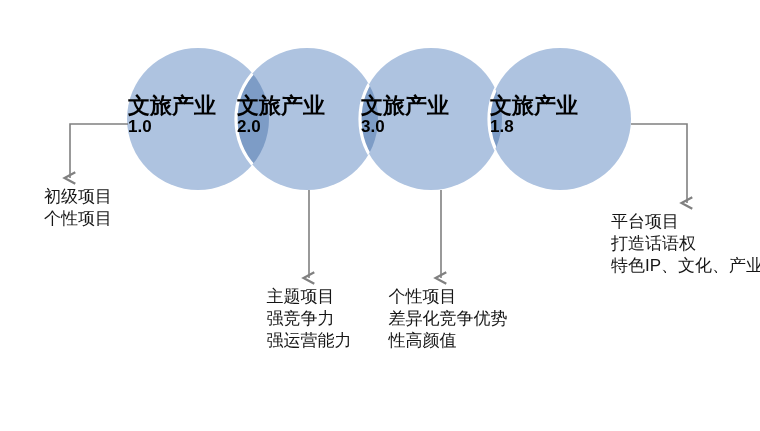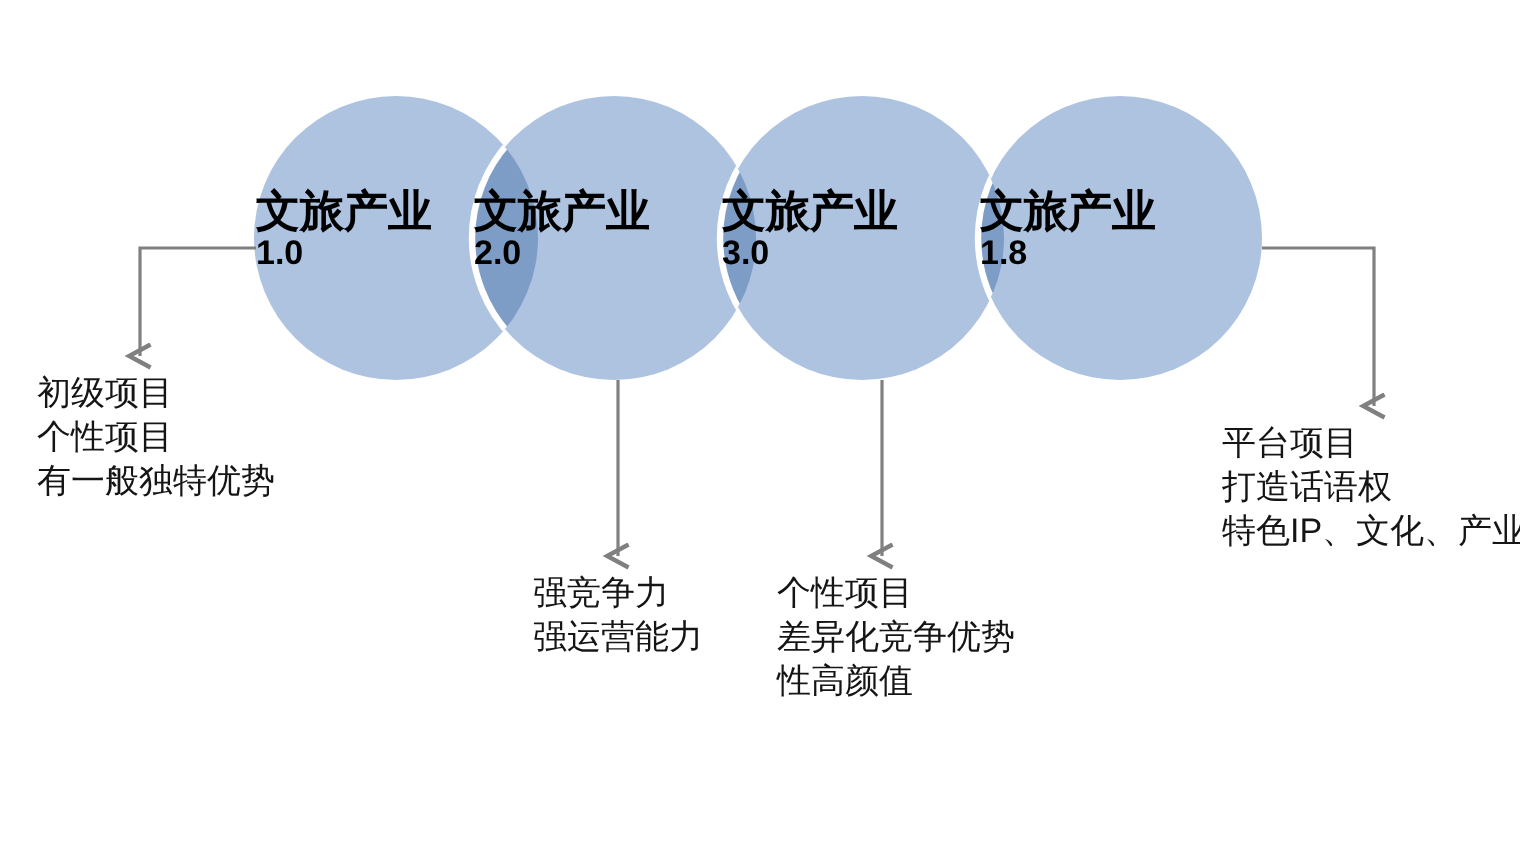--- a/index.html
+++ b/index.html
@@ -141,24 +141,24 @@
   </div>
 
   <div class="circle-label" style="left:490px; top:94px; width:140px;">
     <span class="l1">文旅产业</span>
     <span class="l2">1.8</span>
   </div>
 
   <div class="annotation" style="left:78px; top:186px; transform:translateX(-50%);">
     <span class="ln">初级项目</span>
     <span class="ln">个性项目</span>
-    <span class="ln">有一般独特优势</span>
   </div>
 
   <div class="annotation" style="left:309px; top:286px; transform:translateX(-50%);">
+    <span class="ln">主题项目</span>
     <span class="ln">强竞争力</span>
     <span class="ln">强运营能力</span>
   </div>
 
   <div class="annotation" style="left:448px; top:286px; transform:translateX(-50%);">
     <span class="ln">个性项目</span>
     <span class="ln">差异化竞争优势</span>
     <span class="ln">性高颜值</span>
   </div>
 

